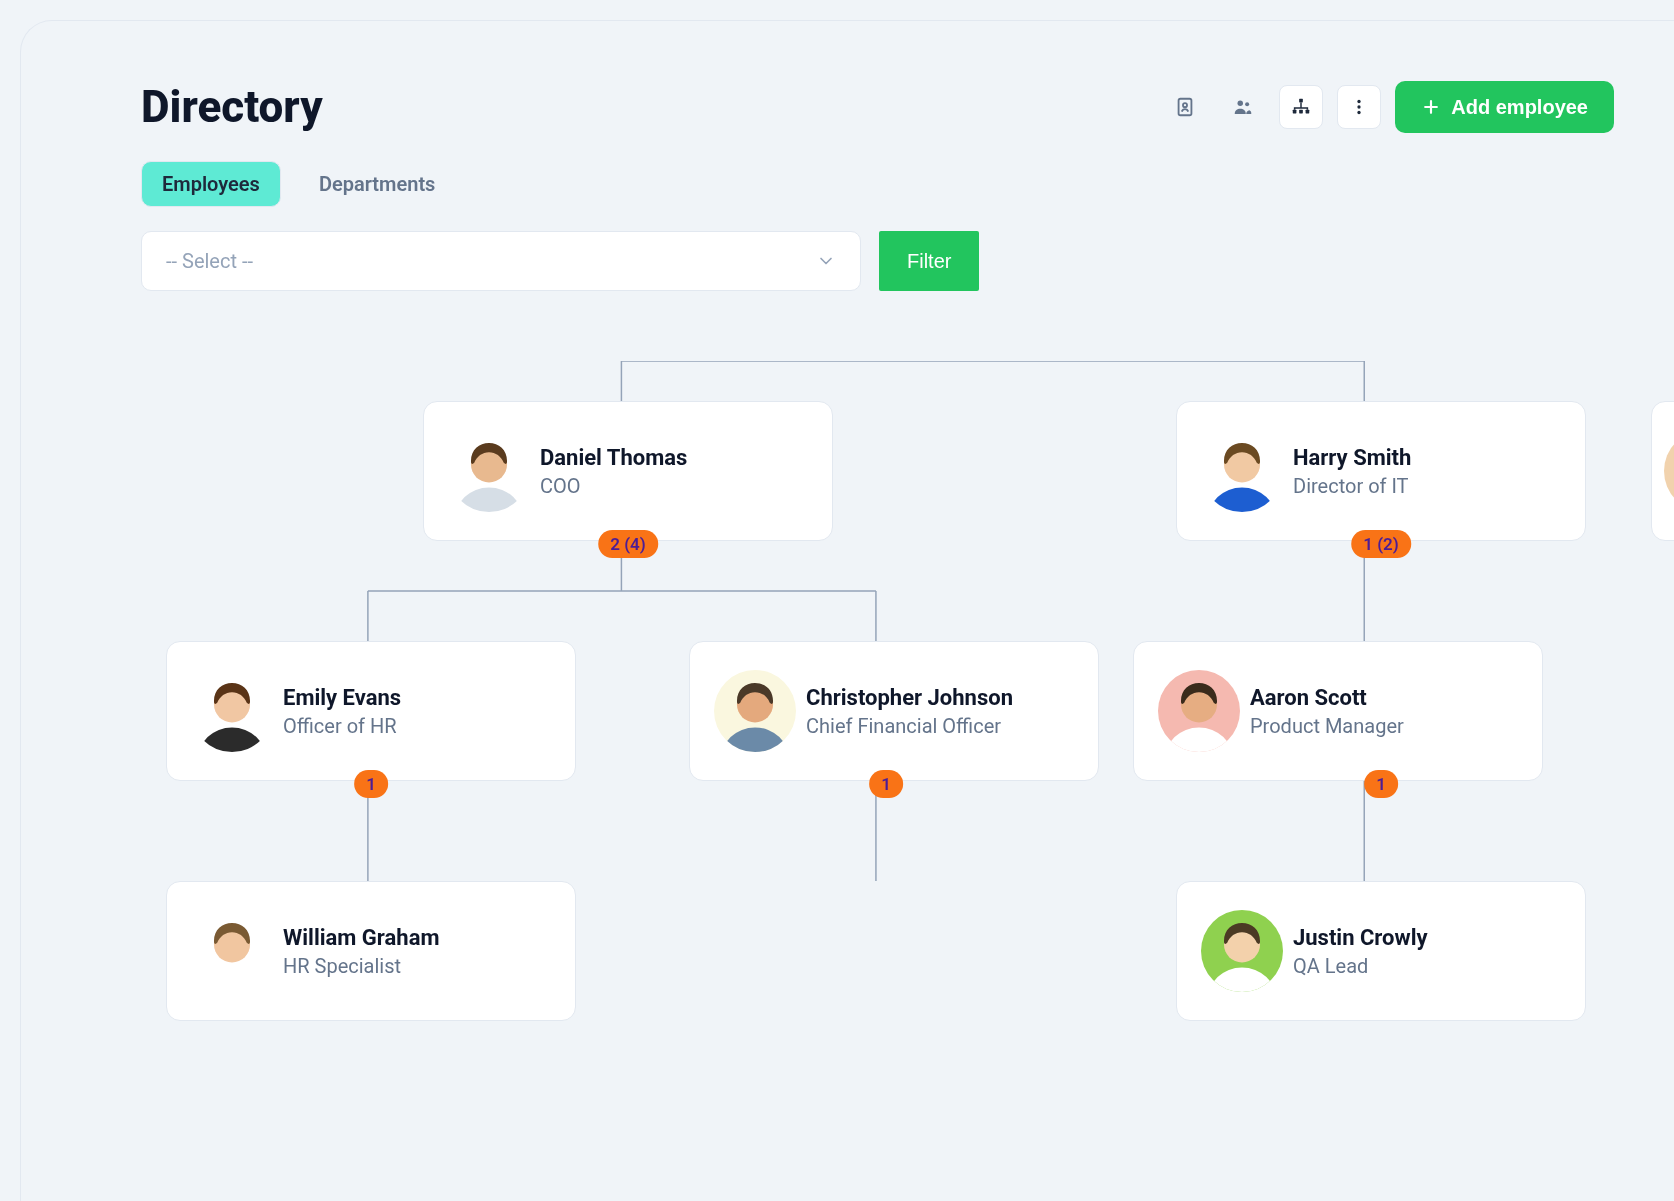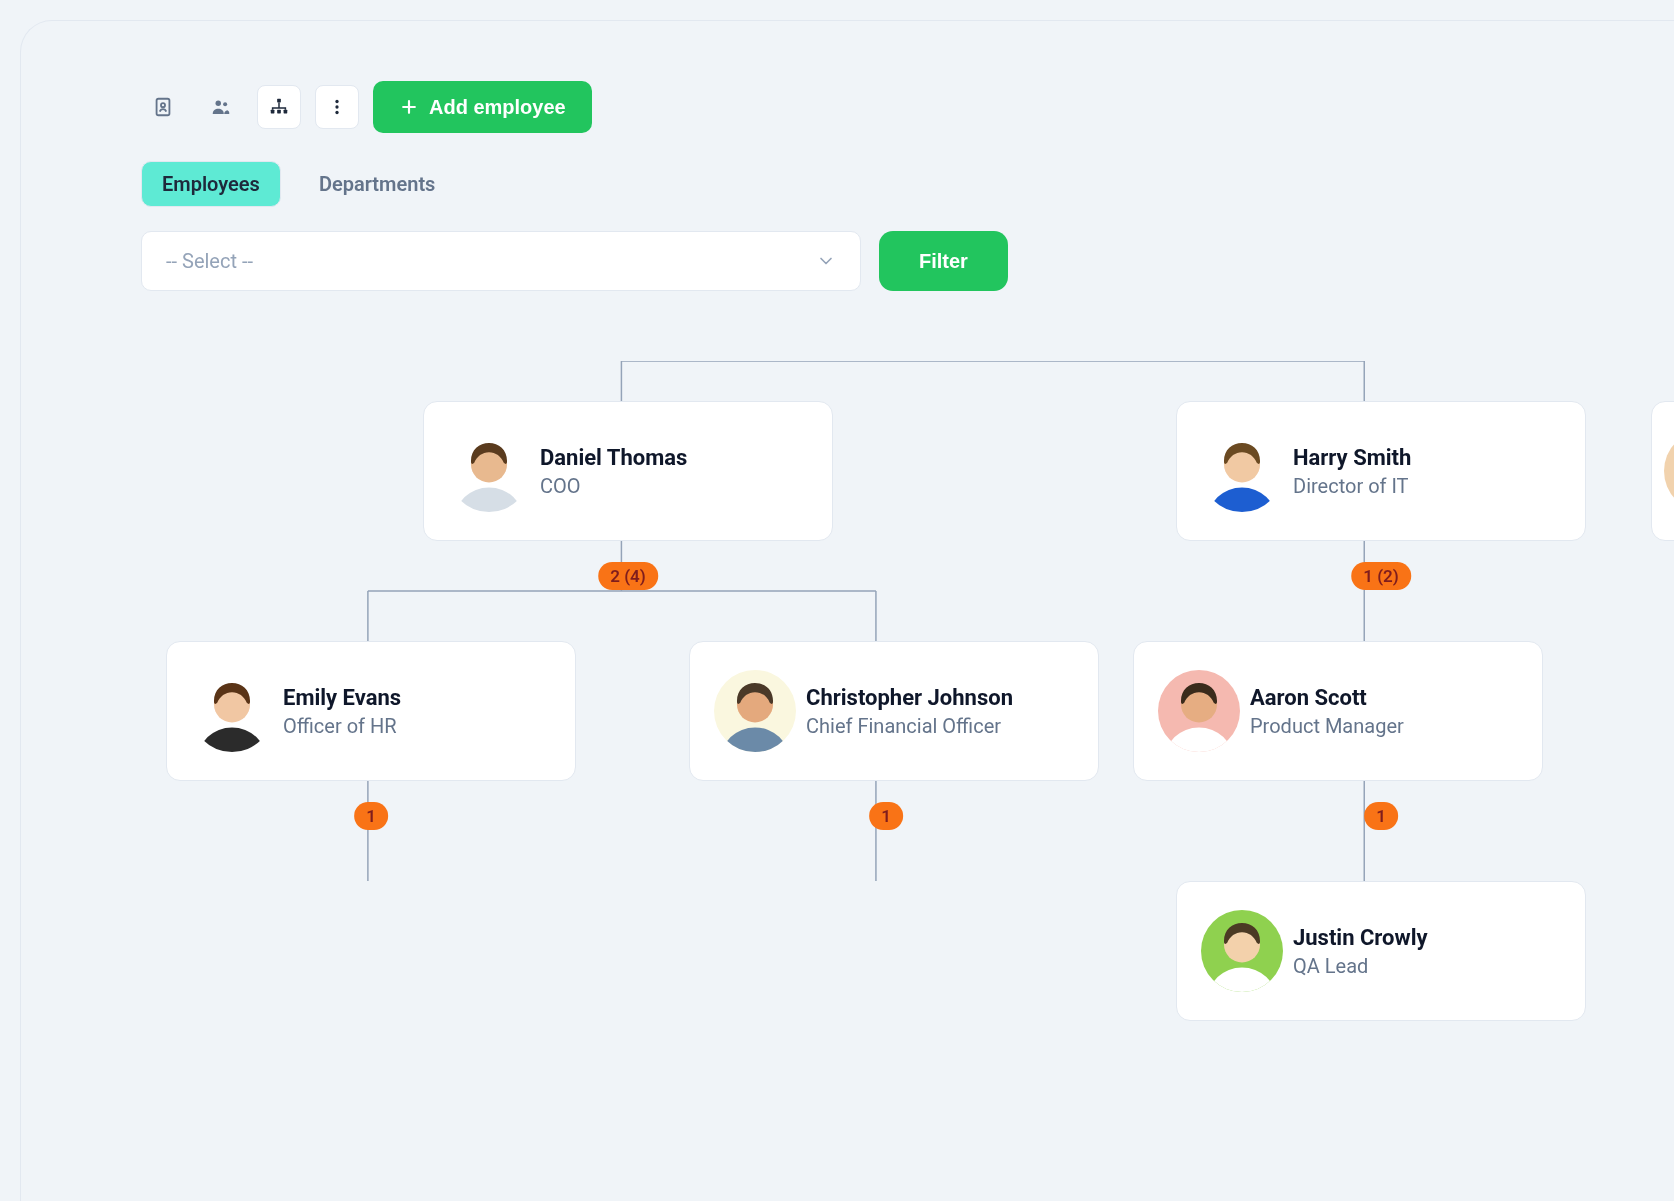--- a/index.html
+++ b/index.html
@@ -109,27 +109,27 @@
     align-items: center;
     justify-content: space-between;
     padding: 0 24px;
     color: #94a3b8;
     font-size: 20px;
     cursor: pointer;
   }
   .select svg { width: 20px; height: 20px; color: #94a3b8; }
   .filter-btn {
     height: 60px;
-    padding: 0 40px;
+    padding: 0 28px;
     background: #22c55e;
     color: #ffffff;
     border: none;
-    border-radius: 14px;
+    border-radius: 2px;
     font-size: 20px;
-    font-weight: 700;
+    font-weight: 400;
     cursor: pointer;
   }
 
   
   .chart {
     position: relative;
     margin-top: 70px;
     height: 760px;
   }
   svg.connectors {
@@ -170,38 +170,38 @@
     color: #0f172a;
     margin-bottom: 4px;
   }
   .node-text .role {
     font-size: 20px;
     color: #64748b;
   }
   .badge {
     position: absolute;
     background: #f97316;
-    color: #7f1d1d;
+    color: #4c1d95;
     font-size: 17px;
     font-weight: 600;
     border-radius: 999px;
     padding: 4px 12px;
     min-width: 32px;
     text-align: left;
     transform: translate(-50%, -50%);
     cursor: pointer;
-    margin-top: 32px;
   }
 </style>
 </head>
 <body>
 
 <div class="window">
 
   <div class="header">
+    <h1 class="page-title">Directory</h1>
     <div class="header-actions">
       <button class="icon-btn">
         <svg viewBox="0 0 24 24" fill="none" stroke="currentColor" stroke-width="2">
             <rect x="5" y="3" width="14" height="18" rx="2"></rect>
             <circle cx="12" cy="10" r="2.2"></circle>
             <path d="M8.5 17c.6-1.7 2-2.6 3.5-2.6s2.9.9 3.5 2.6"></path>
           </svg>
       </button>
       <button class="icon-btn">
         <svg viewBox="0 0 24 24" fill="currentColor">
@@ -381,20 +381,41 @@
       </g>
     </svg>
         </div>
       <div class="node-text">
         <div class="name">Aaron Scott</div>
         <div class="role">Product Manager</div>
       </div>
     </div>
     <div class="badge" style="left:1240px; top:423px;">1</div>
 
+    <div class="node" style="left:25px; top:520px;">
+      <div class="avatar">
+    <svg viewBox="0 0 100 100">
+      <defs>
+              <clipPath id="cnodes.william">
+                <circle cx="50" cy="50" r="50"></circle>
+              </clipPath>
+            </defs>
+      <g clip-path="url(#cnodes.william)">
+        <rect width="100" height="100" fill="#ffffff"></rect>
+        <ellipse cx="50" cy="110" rx="42" ry="40" fill="#ffffff"></ellipse>
+        <circle cx="50" cy="42" r="22" fill="#f1c6a0"></circle>
+        <path d="M28 38c0-14 10-22 22-22s22 8 22 22c0 4-2 4-4 2-3-8-10-13-18-13s-15 5-18 13c-2 2-4 2-4-2z" fill="#7a5a33"></path>
+      </g>
+    </svg>
+        </div>
+      <div class="node-text">
+        <div class="name">William Graham</div>
+        <div class="role">HR Specialist</div>
+      </div>
+    </div>
 
 
     <div class="node" style="left:1035px; top:520px;">
       <div class="avatar">
     <svg viewBox="0 0 100 100">
       <defs>
               <clipPath id="cnodes.justin">
                 <circle cx="50" cy="50" r="50"></circle>
               </clipPath>
             </defs>

